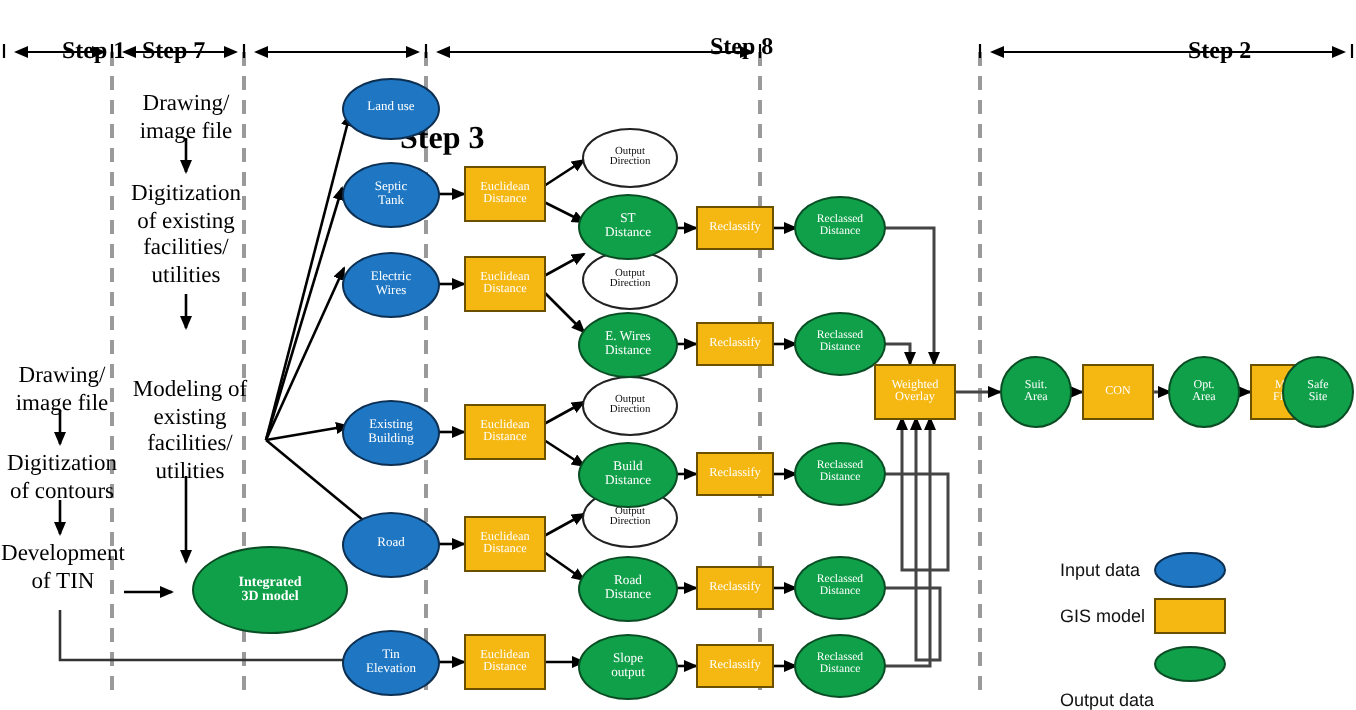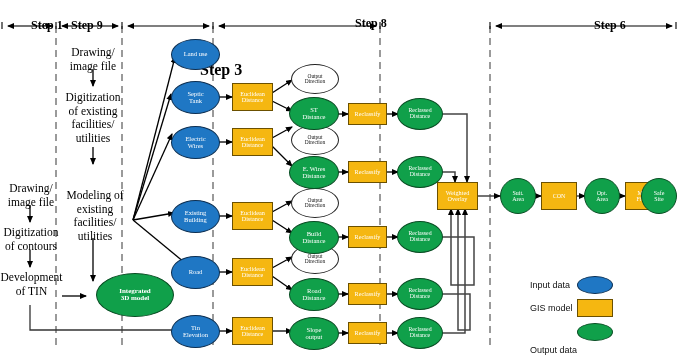--- a/index.html
+++ b/index.html
@@ -141,24 +141,24 @@
     <g stroke="#444" stroke-width="1.5" fill="none" marker-end="url(#ah)">
       <line x1="477" y1="196" x2="500" y2="196"></line>
       <line x1="533" y1="196" x2="541" y2="196"></line>
       <line x1="577" y1="196" x2="585" y2="196"></line>
       <line x1="617" y1="196" x2="625" y2="196"></line>
       <line x1="661" y1="196" x2="637" y2="196"></line>
     </g>
   </svg>
 
   <div class="steptext" style="left:31px;top:18px;font-size:12px;">Step 1</div>
-  <div class="steptext" style="left:71px;top:18px;font-size:12px;">Step 9</div>
+  <div class="steptext" style="left:71px;top:18px;font-size:12px;">Step 7</div>
   <div class="steptext" style="left:200px;top:16px;font-size:16px;margin-top:45px;">Step 3</div>
   <div class="steptext" style="left:355px;top:16px;font-size:12px;">Step 8</div>
-  <div class="steptext" style="left:594px;top:18px;font-size:12px;">Step 6</div>
+  <div class="steptext" style="left:594px;top:18px;font-size:12px;">Step 2</div>
 
   <div class="ptext" style="left:0px;top:182px;width:62px;font-size:11.5px;">Drawing/
 image file</div>
   <div class="ptext" style="left:0px;top:226px;width:62px;font-size:11.5px;">Digitization
 of contours</div>
   <div class="ptext" style="left:0px;top:271px;width:63px;font-size:11.5px;">Development
 of TIN</div>
 
   <div class="ptext" style="left:62px;top:46px;width:62px;font-size:11.5px;">Drawing/
 image file</div>

